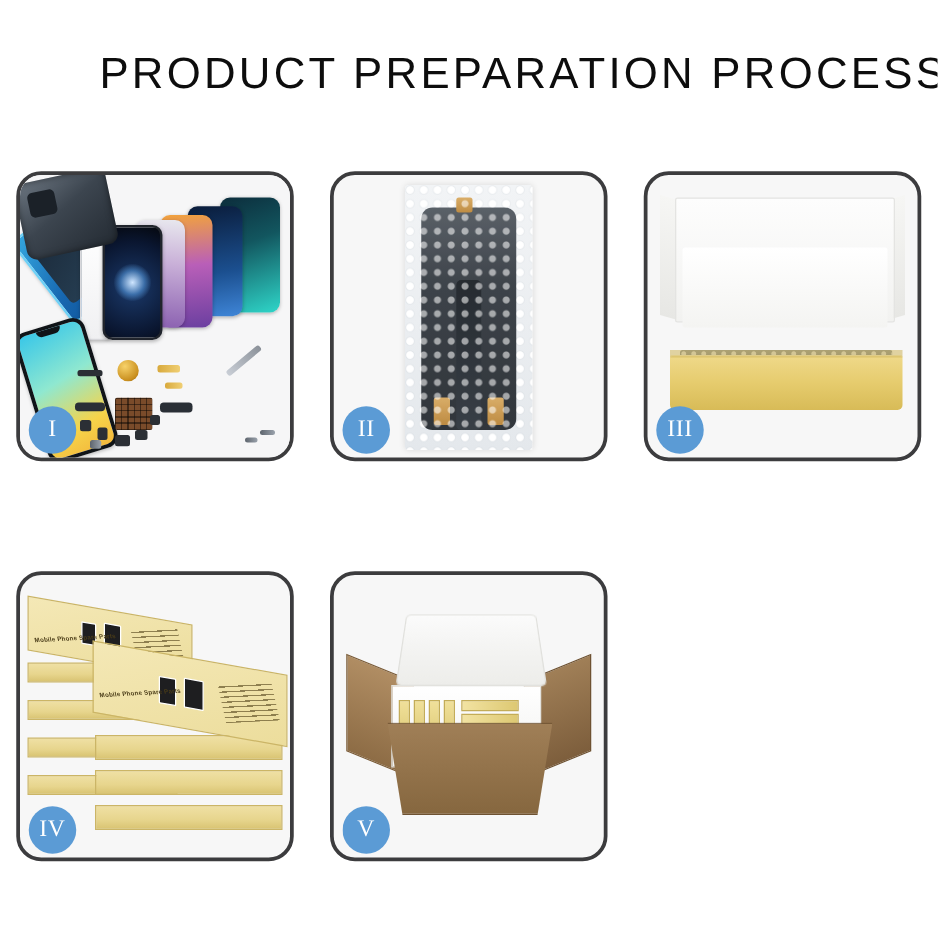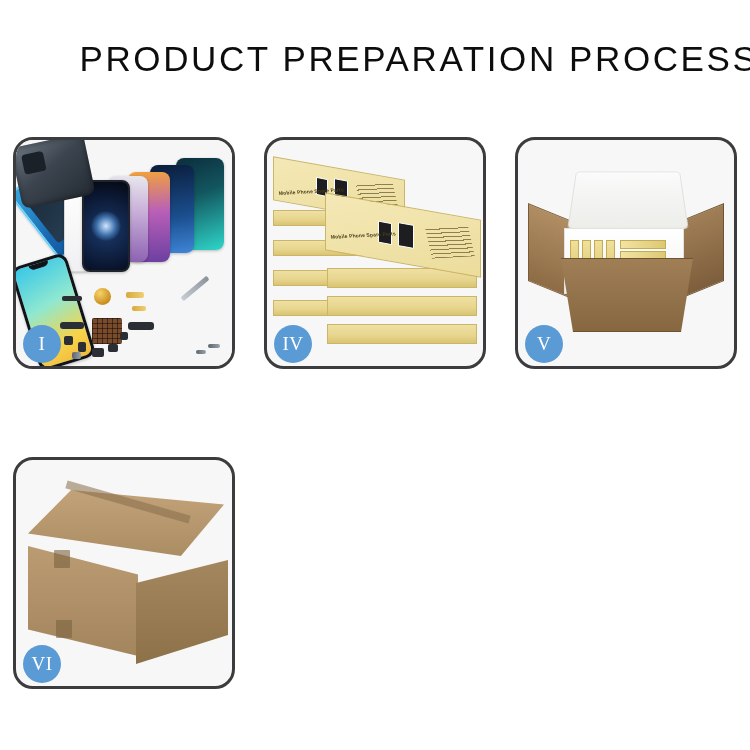--- a/index.html
+++ b/index.html
@@ -413,21 +413,46 @@
         <div class="part" style="left:92px;top:204px;width:10px;height:8px;"></div>
         <div class="part grey" style="left:56px;top:212px;width:9px;height:7px;"></div>
         <div class="part" style="left:104px;top:192px;width:8px;height:8px;"></div>
         <div class="tool" style="right:20px;top:146px;width:34px;height:5px;"></div>
         <div class="part grey" style="right:12px;bottom:18px;width:12px;height:4px;"></div>
         <div class="part grey" style="right:26px;bottom:12px;width:10px;height:4px;"></div>
       </div>
       <div class="badge">I</div>
     </div>
 
-
+    <div class="panel">
+      <div class="panel-stage">
+        <div class="bw-bag">
+          <div class="bw-inner">
+            <div class="bw-flex"></div>
+            <div class="bw-tab" style="left:10px;bottom:4px;"></div>
+            <div class="bw-tab" style="right:10px;bottom:4px;"></div>
+            <div class="bw-tab" style="left:28px;top:-8px;height:12px;"></div>
+          </div>
+          <div class="bw-dots"></div>
+        </div>
+      </div>
+      <div class="badge">II</div>
+    </div>
+
+    <div class="panel">
+      <div class="panel-stage">
+        <div class="b3-lid-flapL"></div>
+        <div class="b3-lid-flapR"></div>
+        <div class="b3-lid"></div>
+        <div class="b3-foam"></div>
+        <div class="b3-contents"></div>
+        <div class="b3-tray"></div>
+      </div>
+      <div class="badge">III</div>
+    </div>
 
     <div class="panel">
       <div class="panel-stage">
 
         <div class="st-box" style="left:6px;top:70px;width:120px;height:16px;"></div>
         <div class="st-box" style="left:6px;top:100px;width:120px;height:16px;"></div>
         <div class="st-box" style="left:6px;top:130px;width:120px;height:16px;"></div>
         <div class="st-box" style="left:6px;top:160px;width:120px;height:16px;"></div>
 
         <div class="st-box" style="left:60px;top:128px;width:150px;height:20px;"></div>
@@ -467,26 +492,15 @@
         <div class="v-yflat" style="left:102px;top:111px;"></div>
         <div class="v-yflat" style="left:102px;top:122px;"></div>
         <div class="v-yflat" style="left:102px;top:133px;"></div>
         <div class="v-yflat" style="left:102px;top:144px;"></div>
 
         <div class="v-body"></div>
       </div>
       <div class="badge">V</div>
     </div>
 
-    <div class="panel">
-      <div class="panel-stage">
-        <div class="c-top"></div>
-        <div class="c-front"></div>
-        <div class="c-side"></div>
-        <div class="c-seam"></div>
-        <div class="c-tape" style="left:38px;top:90px;width:16px;height:18px;"></div>
-        <div class="c-tape" style="left:40px;top:160px;width:16px;height:18px;"></div>
-      </div>
-      <div class="badge">VI</div>
-    </div>
 
   </div>
 </div>
 
 </body></html>

